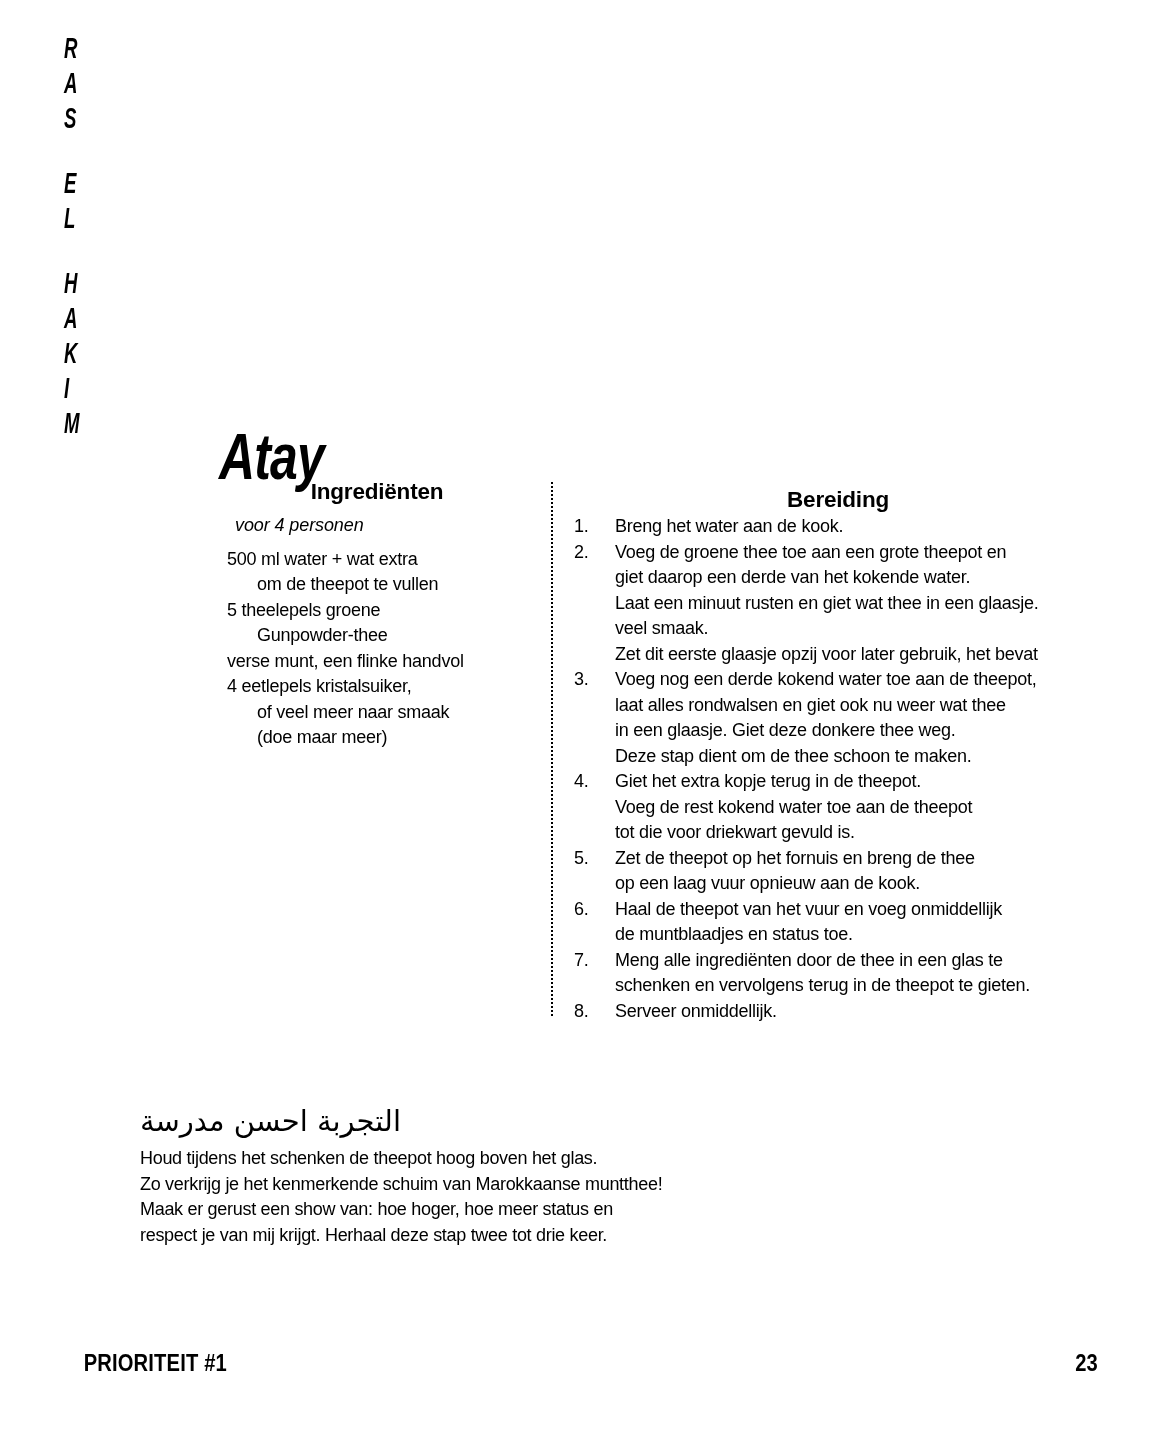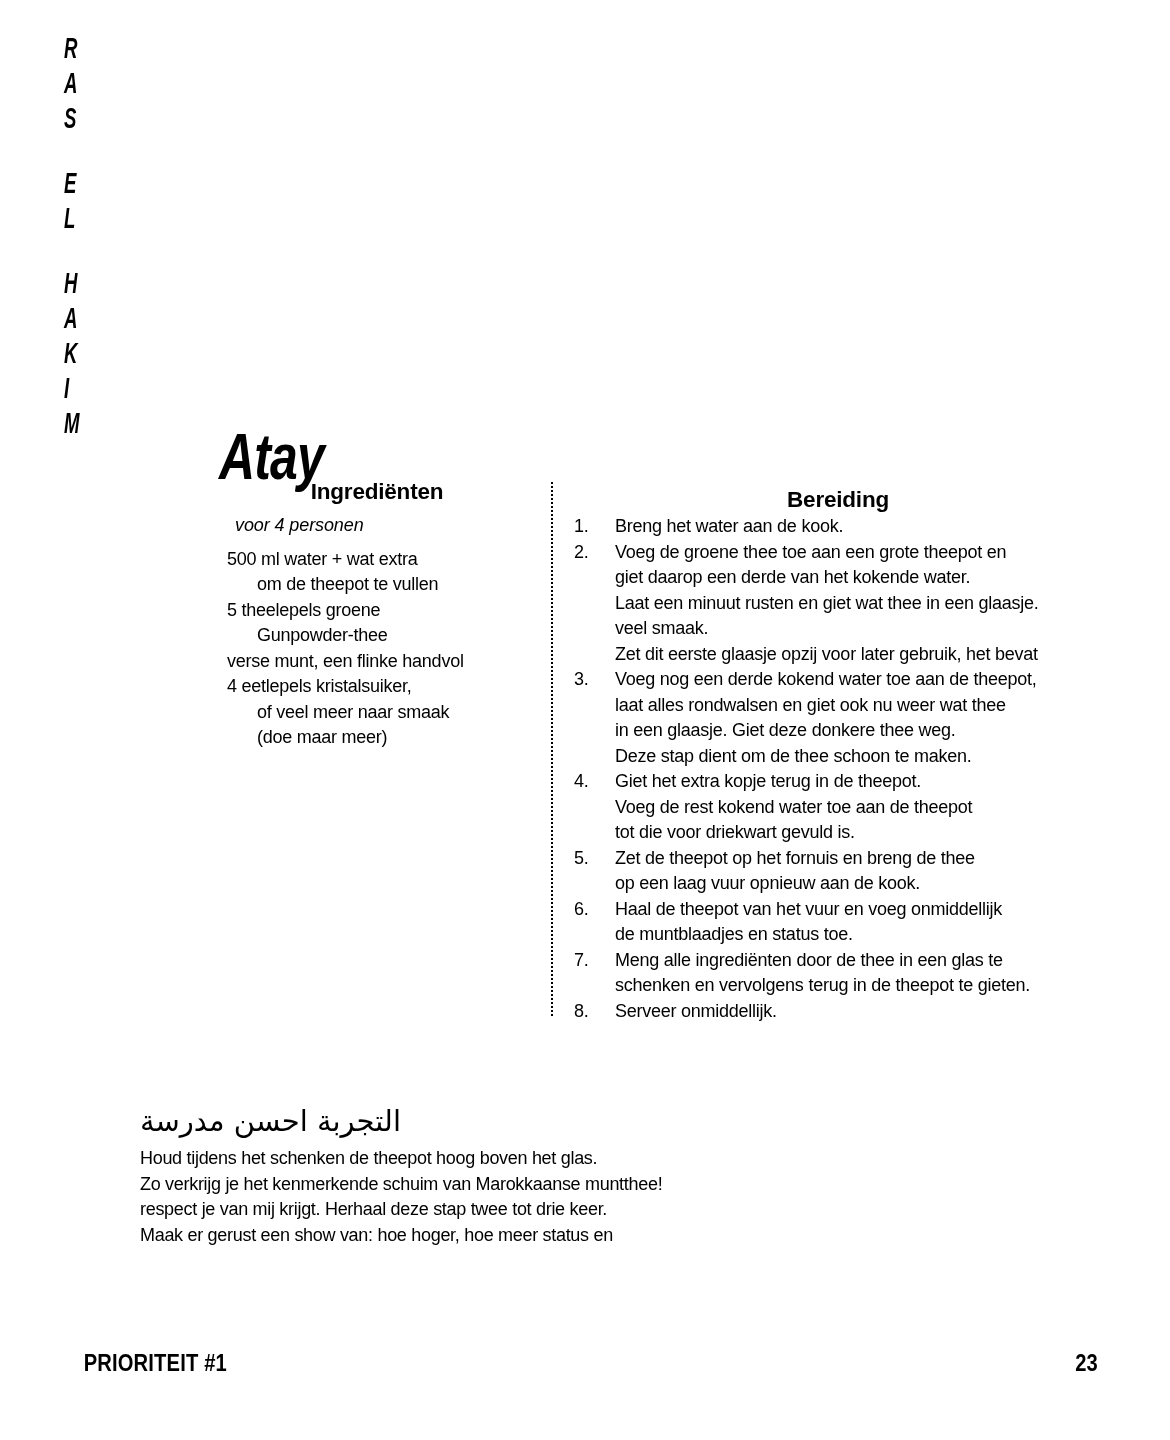--- a/index.html
+++ b/index.html
@@ -296,20 +296,20 @@
       </ol>
   </section>
 
 </div>
 
 <div class="proverb-arabic">التجربة احسن مدرسة</div>
 
 <div class="tip-paragraph">
     <span class="ln">Houd tijdens het schenken de theepot hoog boven het glas.</span>
     <span class="ln">Zo verkrijg je het kenmerkende schuim van Marokkaanse muntthee!</span>
+    <span class="ln">Maak er gerust een show van: hoe hoger, hoe meer status en</span>
     <span class="ln">respect je van mij krijgt. Herhaal deze stap twee tot drie keer.</span>
-    <span class="ln">Maak er gerust een show van: hoe hoger, hoe meer status en</span>
   </div>
 
 <footer class="page-footer">
   <span class="footer-label">PRIORITEIT #1</span>
   <span class="footer-pagenum">23</span>
 </footer>
 
 </body></html>

